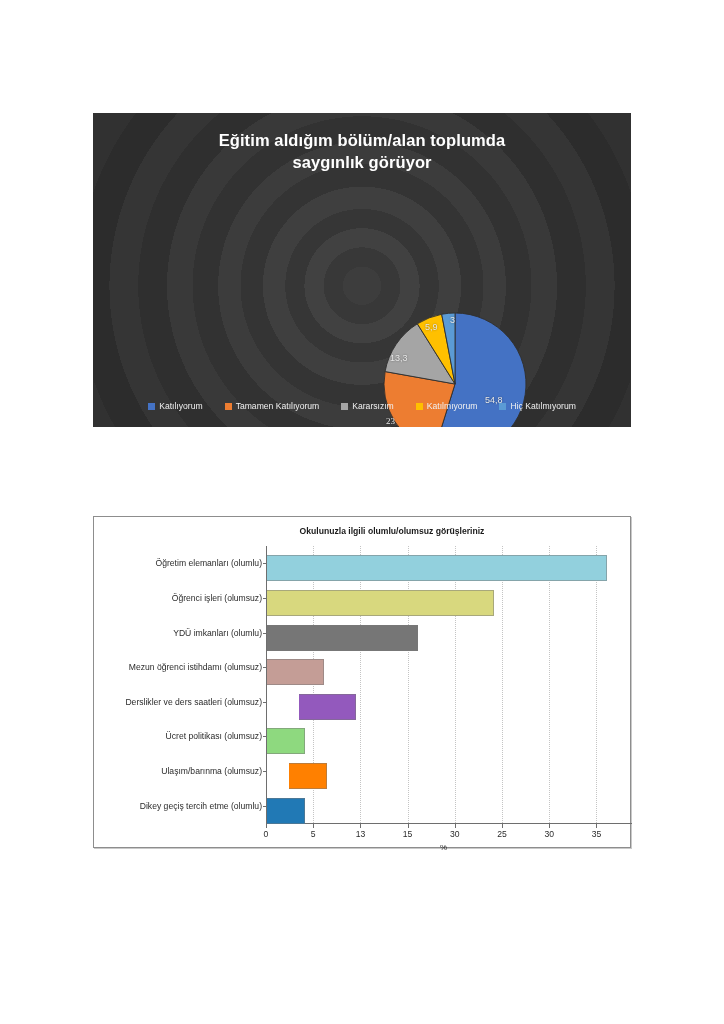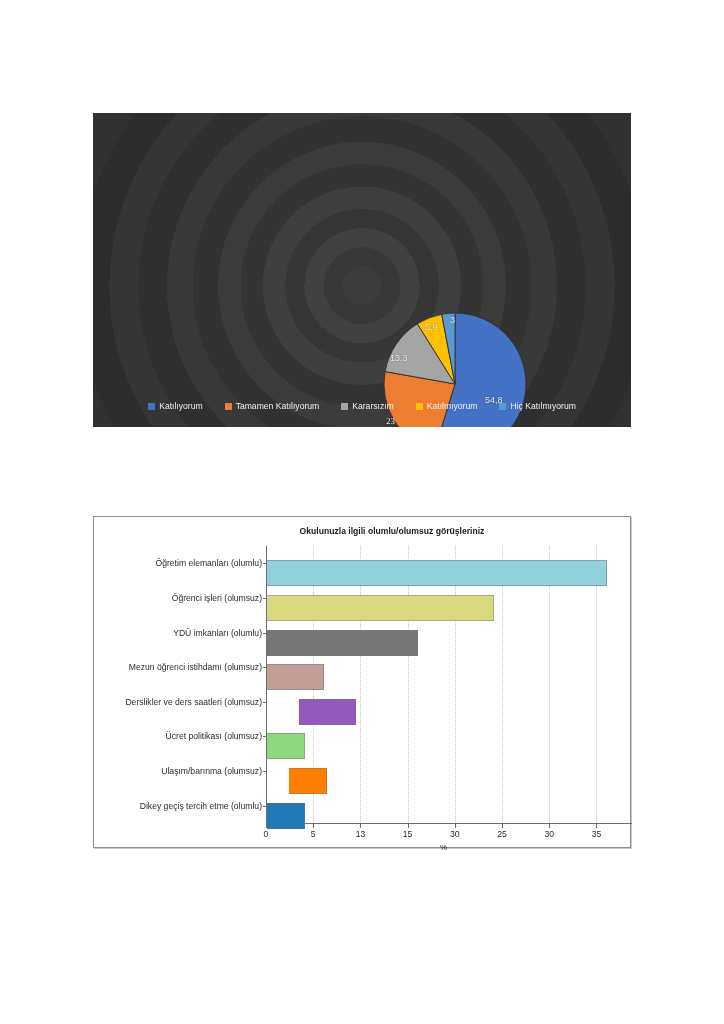--- a/index.html
+++ b/index.html
@@ -145,21 +145,21 @@
     position: absolute;
     left: 0; top: 277px;
     width: 366px; height: 1px;
     background: #6e6e6e;
   }
   .bar-row {
     position: absolute;
     left: 1px;
     height: 36px;
     display: flex;
-    align-items: flex-end;
+    align-items: center;
   }
   .bar {
     height: 26px;
     border: 1px solid rgba(120,120,120,.5);
     border-left: none;
   }
   .bar-cat {
     position: absolute;
     right: 0;
     width: 170px;
@@ -199,20 +199,24 @@
     color: #2b2b2b;
   }
 </style>
 </head>
 <body>
 
 <div id="page">
 
   <div id="pie-panel">
 
+    <div id="pie-title">
+      <div>Eğitim aldığım bölüm/alan toplumda</div>
+      <div>saygınlık görüyor</div>
+    </div>
 
     <div id="pie-wrap">
       <svg viewBox="0 0 146 146">
         <g id="pie-slices">
             <path d="M 73 73 L 73.00 2.00 A 71 71 0 1 1 51.91 140.80 Z" fill="#4472c4" stroke="#2f2f2f" stroke-width="0.9"></path>
             <path d="M 73 73 L 51.91 140.80 A 71 71 0 0 1 3.10 60.57 Z" fill="#ed7d31" stroke="#2f2f2f" stroke-width="0.9"></path>
             <path d="M 73 73 L 3.10 60.57 A 71 71 0 0 1 35.33 12.81 Z" fill="#a5a5a5" stroke="#2f2f2f" stroke-width="0.9"></path>
             <path d="M 73 73 L 35.33 12.81 A 71 71 0 0 1 59.70 3.26 Z" fill="#ffc000" stroke="#2f2f2f" stroke-width="0.9"></path>
             <path d="M 73 73 L 59.70 3.26 A 71 71 0 0 1 73.00 2.00 Z" fill="#5b9bd5" stroke="#2f2f2f" stroke-width="0.9"></path>
           </g>

